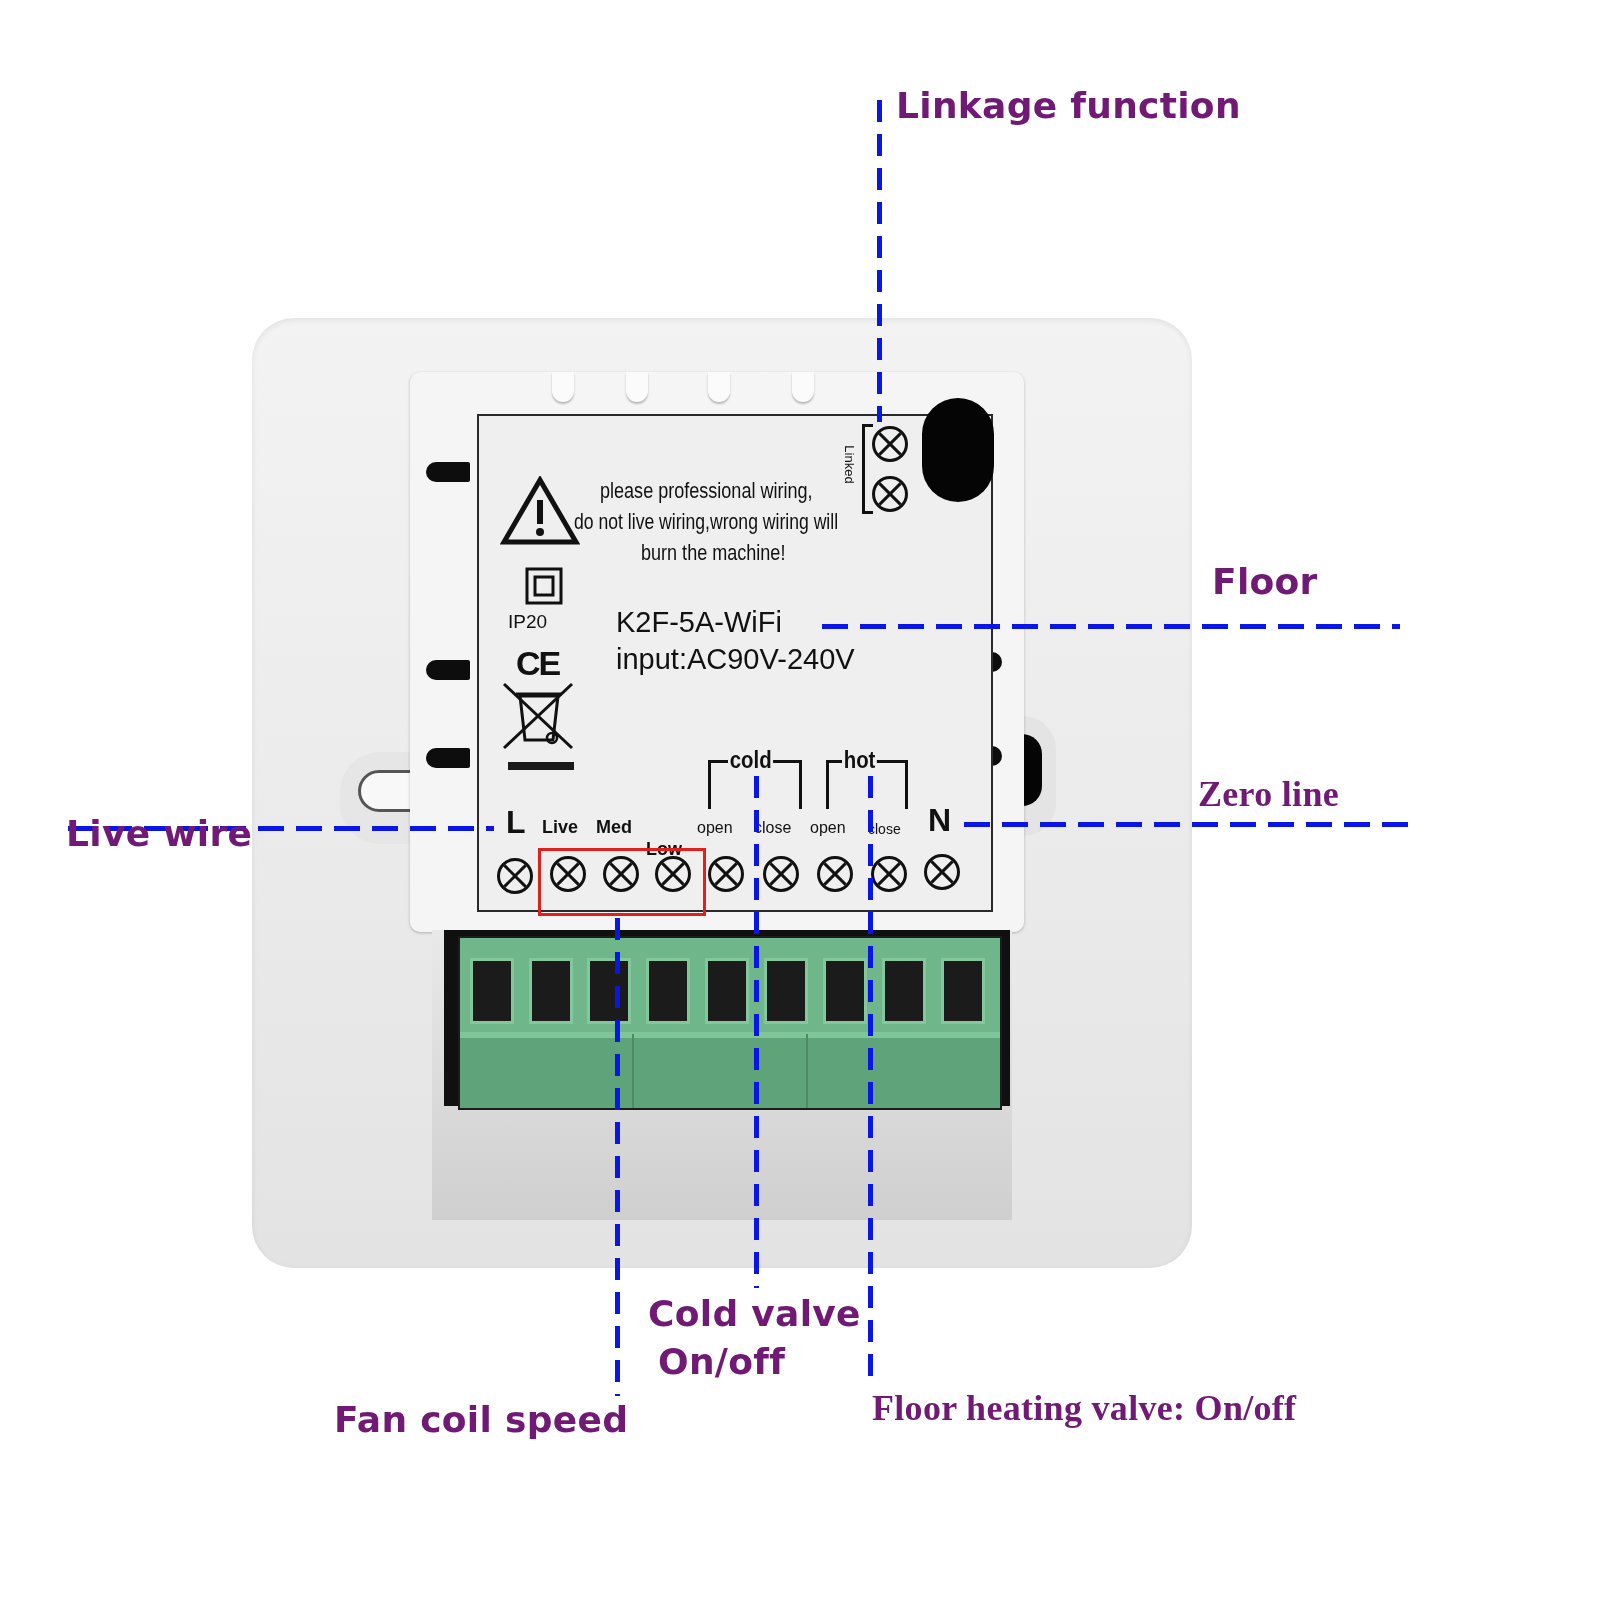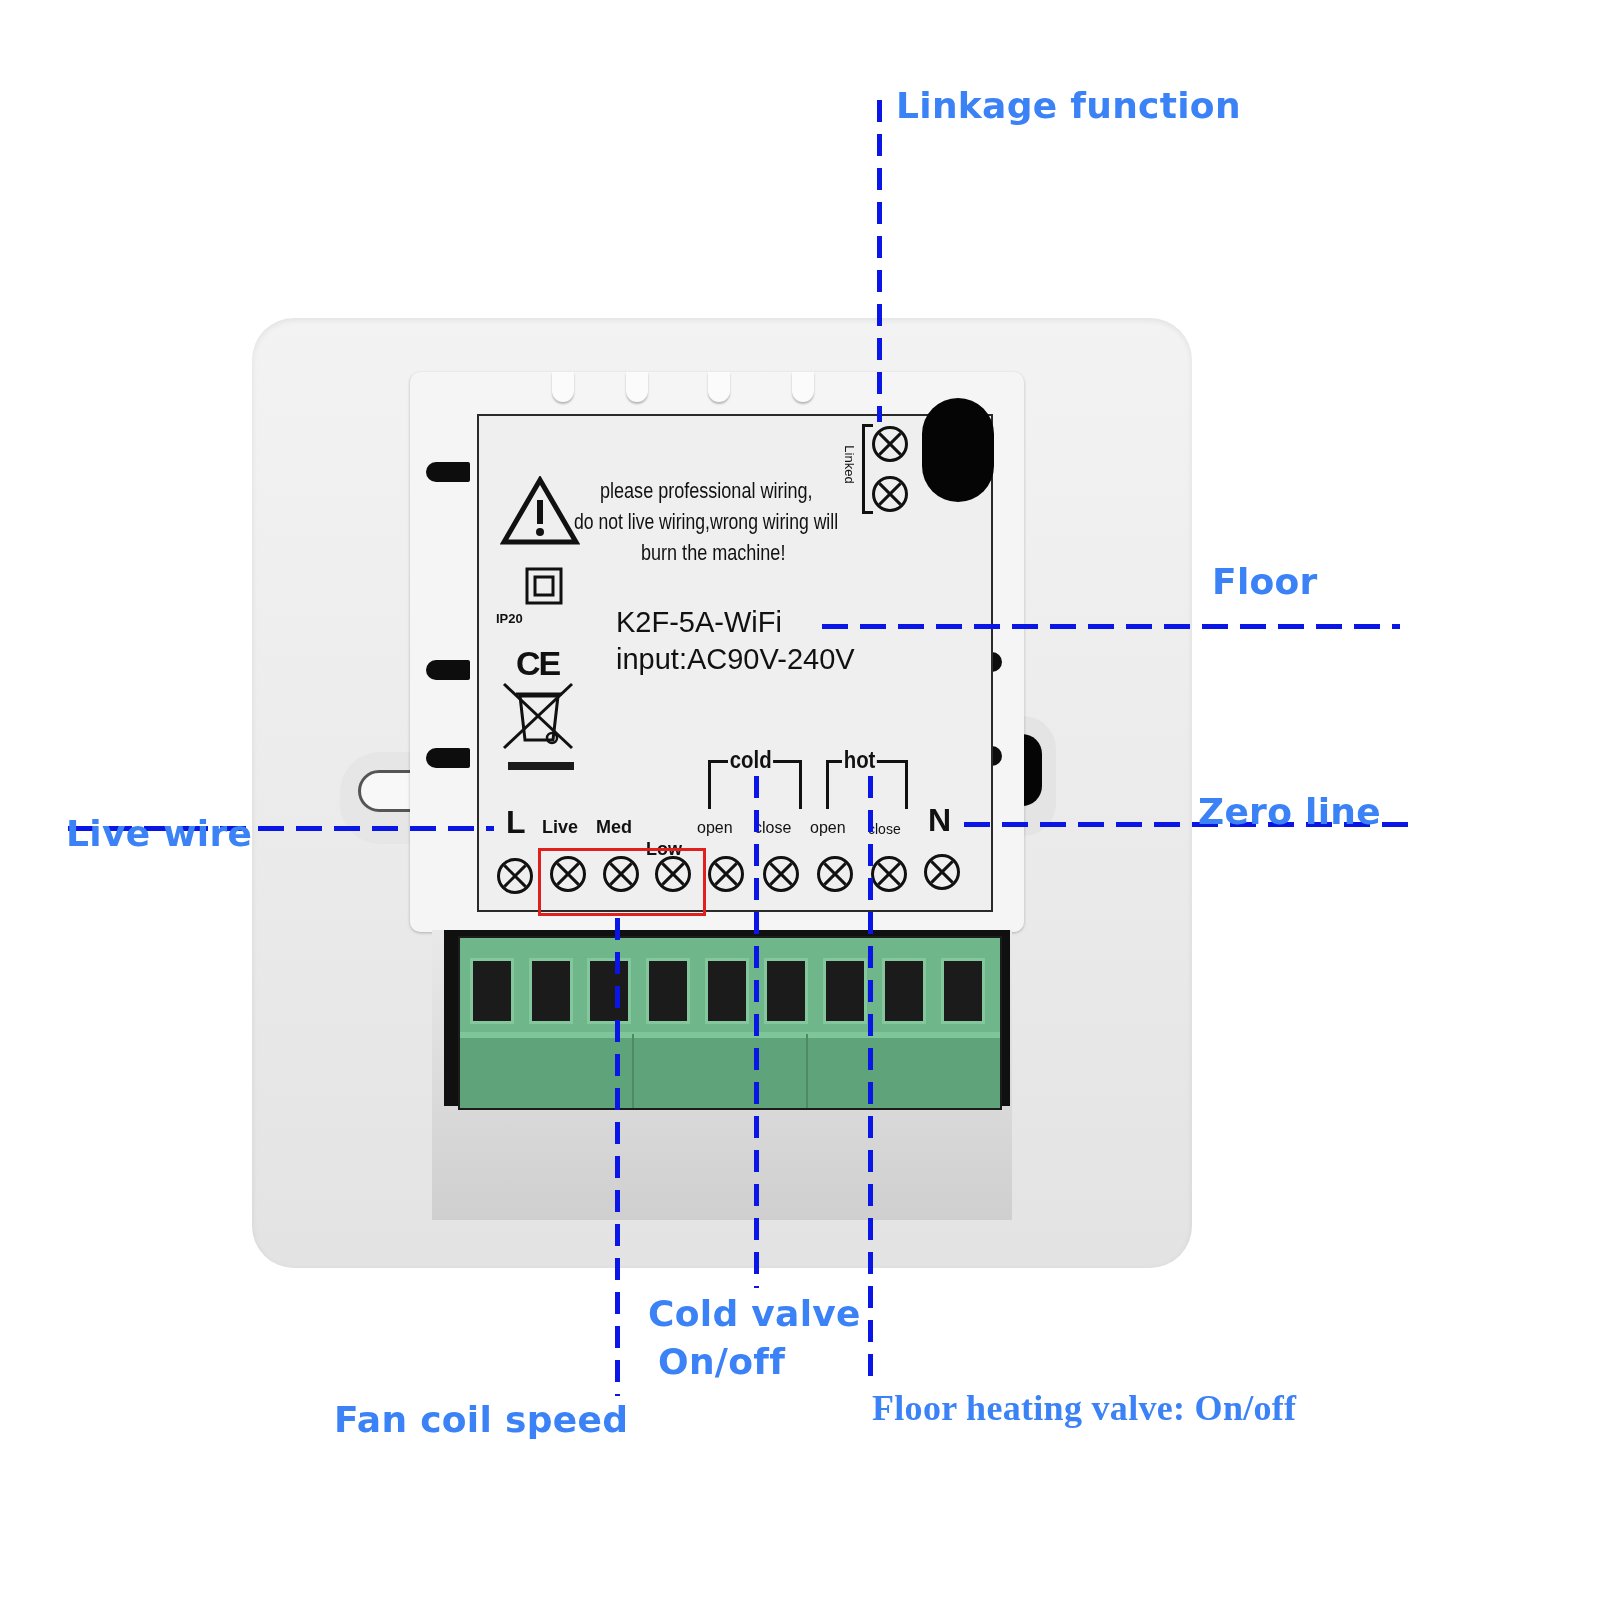--- a/index.html
+++ b/index.html
@@ -1,19 +1,19 @@
 <!DOCTYPE html>
 <html><head>
 <meta charset="utf-8">
 <style>
   html, body { margin:0; padding:0; background:#ffffff; }
   body { width:1600px; height:1600px; position:relative; overflow:hidden; font-family:"DejaVu Sans", sans-serif; }
   .abs { position:absolute; }
   
-  .callout { position:absolute; font-family:"DejaVu Sans", sans-serif; font-weight:bold; font-size:36px; color:#3b82f6; white-space:nowrap; line-height:1; letter-spacing:0.3px; }
+  .callout { position:absolute; font-family:"DejaVu Sans", sans-serif; font-weight:bold; font-size:36px; color:#701a75; white-space:nowrap; line-height:1; letter-spacing:0.3px; }
   
   .plate { position:absolute; left:252px; top:318px; width:940px; height:950px; background:linear-gradient(180deg,#f3f3f3 0%,#eaeaea 60%,#e3e3e3 100%); border-radius:42px; box-shadow: 0 2px 6px rgba(0,0,0,0.08) inset; }
   .housing { position:absolute; left:410px; top:372px; width:614px; height:560px; background:#f5f5f5; border-radius:10px; box-shadow: 0 1px 3px rgba(0,0,0,0.25); }
   .label-panel { position:absolute; left:477px; top:414px; width:512px; height:494px; background:#efefef; border:2px solid #2a2a2a; }
   .notch { position:absolute; width:22px; height:30px; background:#fbfbfb; border-radius:0 0 12px 12px; box-shadow: 0 2px 2px rgba(0,0,0,0.25); }
   .slot { position:absolute; width:44px; height:20px; background:#0d0d0d; border-radius:10px 2px 2px 10px; }
   .lower-box { position:absolute; left:432px; top:930px; width:580px; height:290px; background:linear-gradient(180deg,#e9e9e9,#cfcfcf); }
   .terminal-block { position:absolute; left:458px; top:936px; width:540px; height:170px; background:#5fa37a; border:2px solid #1c1c1c; }
   .tb-top { position:absolute; left:0; top:0; width:100%; height:96px; background:#6fb68a; }
   .tb-slot { position:absolute; top:20px; width:38px; height:60px; background:#1b1b1b; border:3px solid #84c79c; }
@@ -67,21 +67,21 @@
 </svg>
 
 <div class="term-text" style="left:600px;top:480px;font-size:22px;transform:scaleX(0.82);transform-origin:left;">please professional wiring,</div>
 <div class="term-text" style="left:574px;top:511px;font-size:22px;transform:scaleX(0.8);transform-origin:left;">do not live wiring,wrong wiring will</div>
 <div class="term-text" style="left:641px;top:542px;font-size:22px;transform:scaleX(0.82);transform-origin:left;">burn the machine!</div>
 
 <svg class="abs" style="left:524px;top:566px;" width="40" height="40" viewBox="0 0 40 40">
   <rect x="3" y="3" width="34" height="34" fill="none" stroke="#111" stroke-width="3"></rect>
   <rect x="11" y="11" width="18" height="18" fill="none" stroke="#111" stroke-width="3"></rect>
 </svg>
-<div class="term-text" style="left:496px;top:612px;font-size:13px;font-weight:bold;">IP20</div>
+<div class="term-text" style="left:508px;top:612px;font-size:19px;font-weight:normal;">IP20</div>
 
 <div class="term-text" style="left:516px;top:646px;font-size:34px;font-weight:bold;letter-spacing:-2px;text-align:right;">CE</div>
 
 <svg class="abs" style="left:498px;top:678px;" width="80" height="78" viewBox="0 0 80 78">
   <path d="M22 18 L60 18 L55 62 L27 62 Z" fill="none" stroke="#111" stroke-width="3"></path>
   <line x1="18" y1="16" x2="64" y2="16" stroke="#111" stroke-width="3"></line>
   <circle cx="54" cy="60" r="5" fill="none" stroke="#111" stroke-width="2.5"></circle>
   <line x1="6" y1="6" x2="74" y2="70" stroke="#111" stroke-width="3"></line>
   <line x1="74" y1="6" x2="6" y2="70" stroke="#111" stroke-width="3"></line>
 </svg>
@@ -144,17 +144,17 @@
 <div class="hdash" style="left:822px;top:624px;width:578px;"></div>
 <div class="hdash" style="left:68px;top:826px;width:426px;"></div>
 <div class="hdash" style="left:964px;top:822px;width:452px;"></div>
 <div class="vdash" style="left:615px;top:918px;height:478px;"></div>
 <div class="vdash" style="left:754px;top:776px;height:512px;"></div>
 <div class="vdash" style="left:868px;top:776px;height:600px;"></div>
 
 <div class="callout" style="left:896px;top:88px;">Linkage function</div>
 <div class="callout" style="left:1212px;top:564px;">Floor</div>
 <div class="callout" style="left:66px;top:770px;margin-top:46px;">Live wire</div>
-<div class="callout" style="left:1198px;top:794px;">Zero line</div>
+<div class="callout" style="left:1198px;top:776px;font-family:Liberation Serif, serif;">Zero line</div>
 <div class="callout" style="left:648px;top:1296px;">Cold valve</div>
 <div class="callout" style="left:658px;top:1344px;">On/off</div>
 <div class="callout" style="left:334px;top:1402px;">Fan coil speed</div>
 <div class="callout" style="left:872px;top:1390px;font-family:Liberation Serif, serif;">Floor heating valve: On/off</div>
 
 </body></html>

